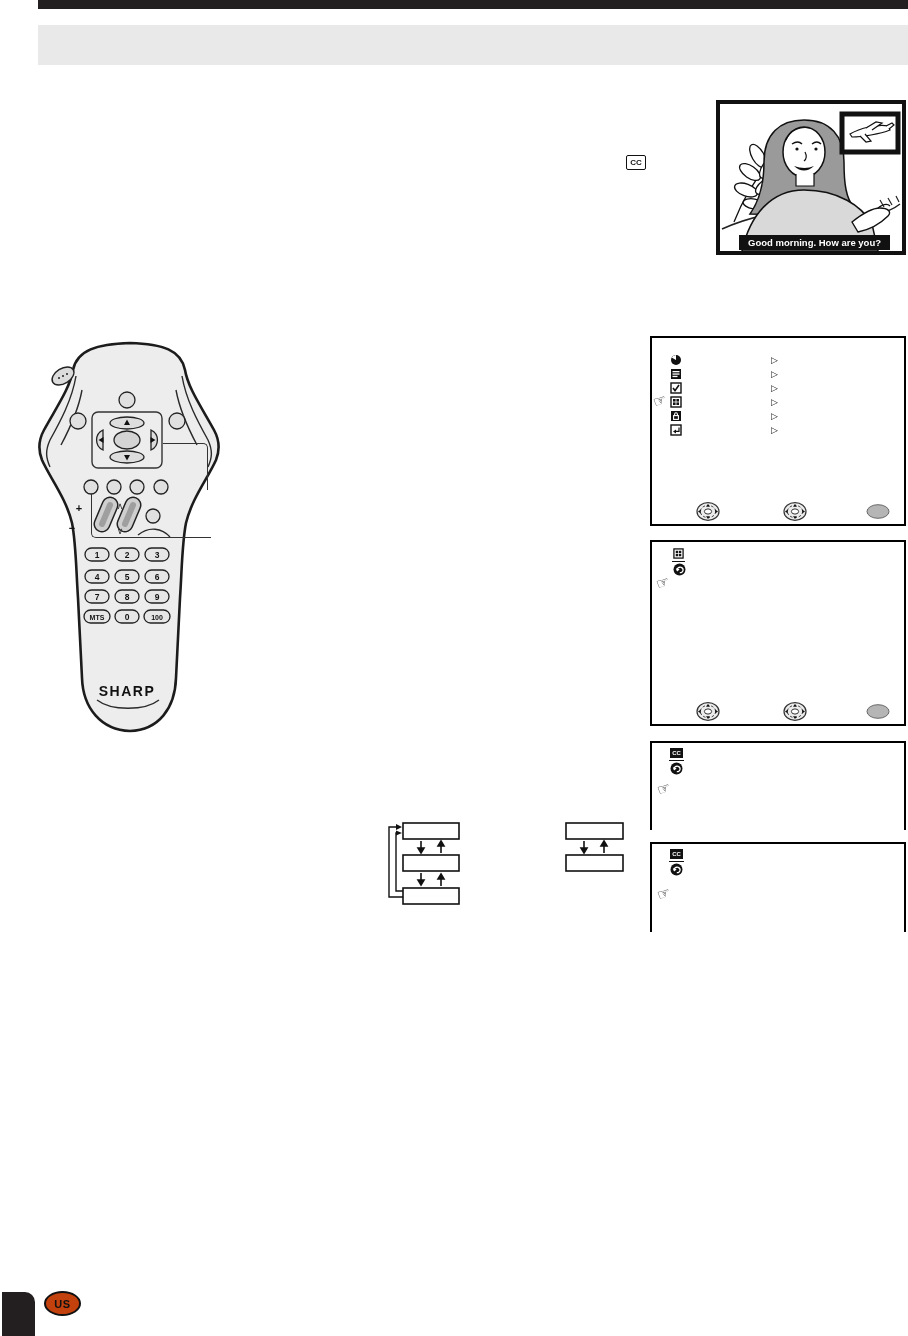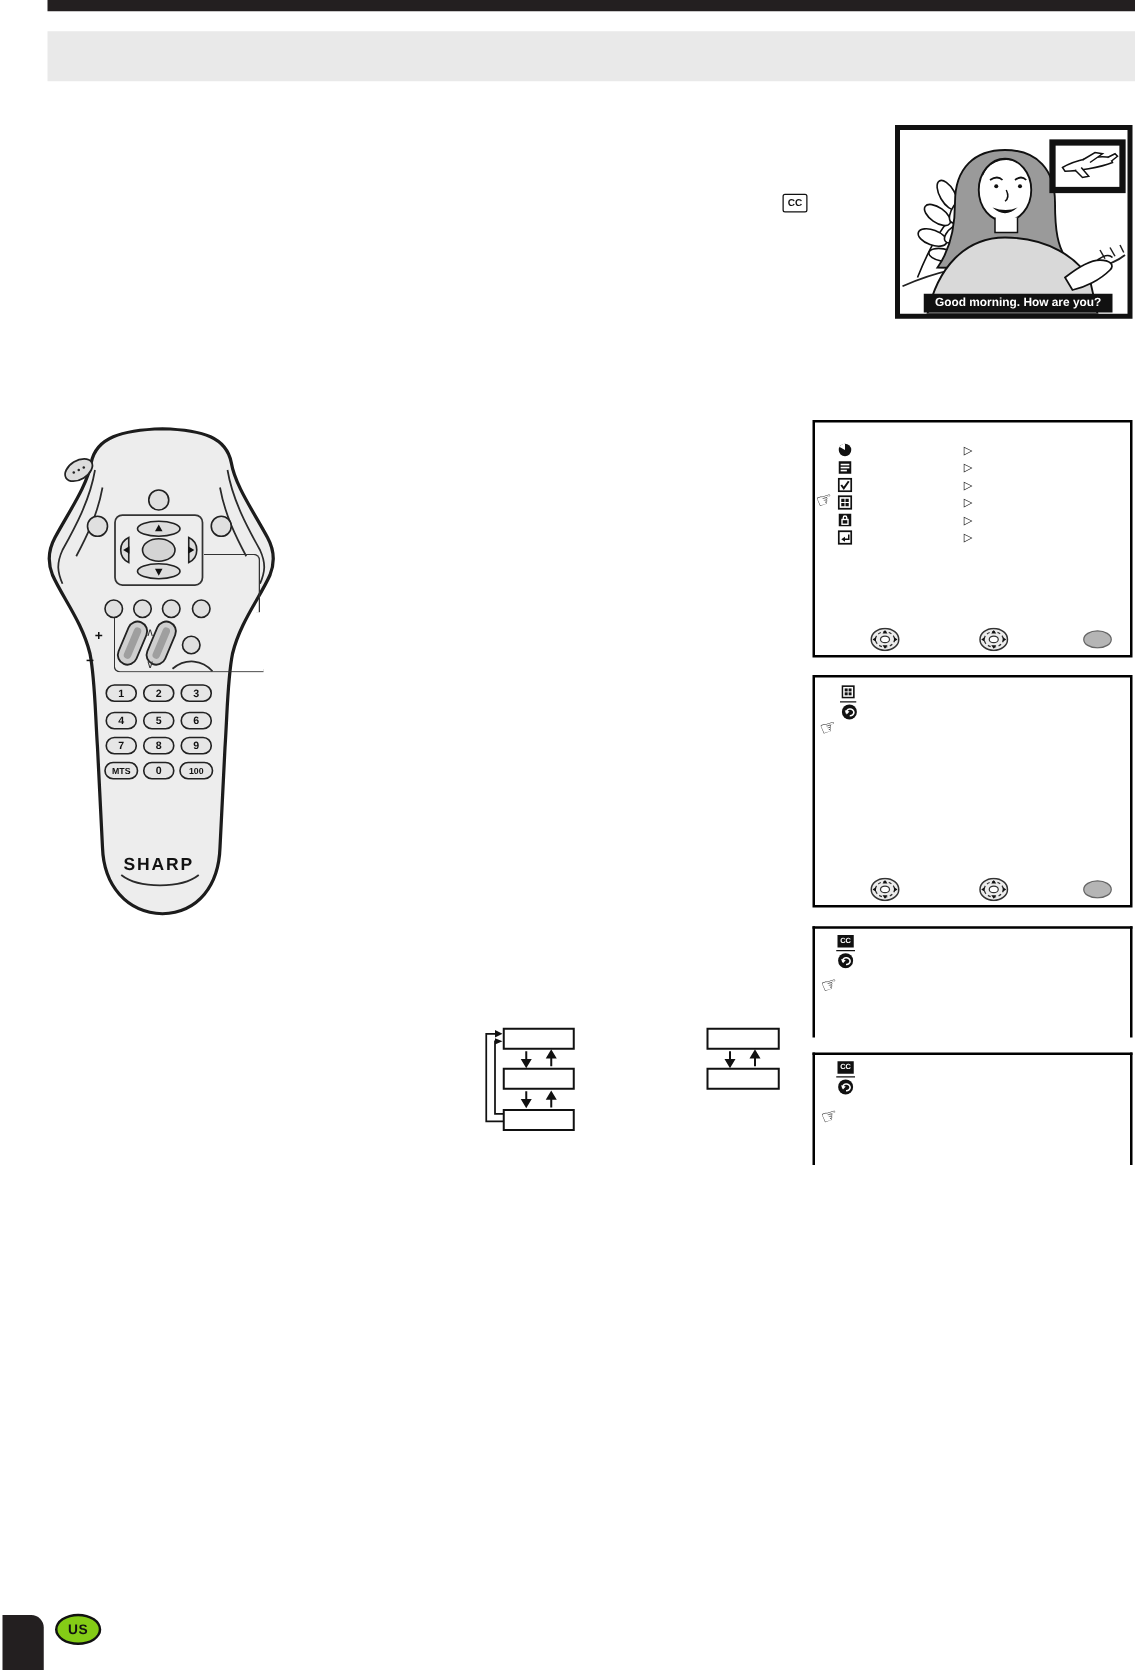--- a/index.html
+++ b/index.html
@@ -37,21 +37,21 @@
   .s4{left:650px;top:842px;width:252px;height:88px;}
   .mi{position:absolute;width:12px;height:12px;}
   .tri{position:absolute;font-size:9px;line-height:9px;color:#111;}
   .hand{position:absolute;font-size:15px;line-height:15px;transform:rotate(-18deg);color:#111;}
   .hdr-underline{position:absolute;height:1.5px;background:#111;width:13px;}
   .foot-ic{position:absolute;}
 
   
   .page-tab{left:2px;top:1292px;width:33px;height:44px;background:#231f20;border-radius:0 10px 0 0;}
   .region-badge{left:44px;top:1291px;width:33px;height:21px;border:2px solid #111;border-radius:50%/50%;
-                display:flex;align-items:center;justify-content:center;font-weight:bold;font-size:11px;letter-spacing:.5px;background:#84cc16;}
+                display:flex;align-items:center;justify-content:center;font-weight:bold;font-size:11px;letter-spacing:.5px;background:#c2410c;}
   svg{display:block;}
   text{font-family:"Liberation Sans","DejaVu Sans",sans-serif;}
 </style>
 </head>
 <body>
 
 <div id="page">
 
   <div class="abs topbar"></div>
   <div class="abs titlebar"></div>

